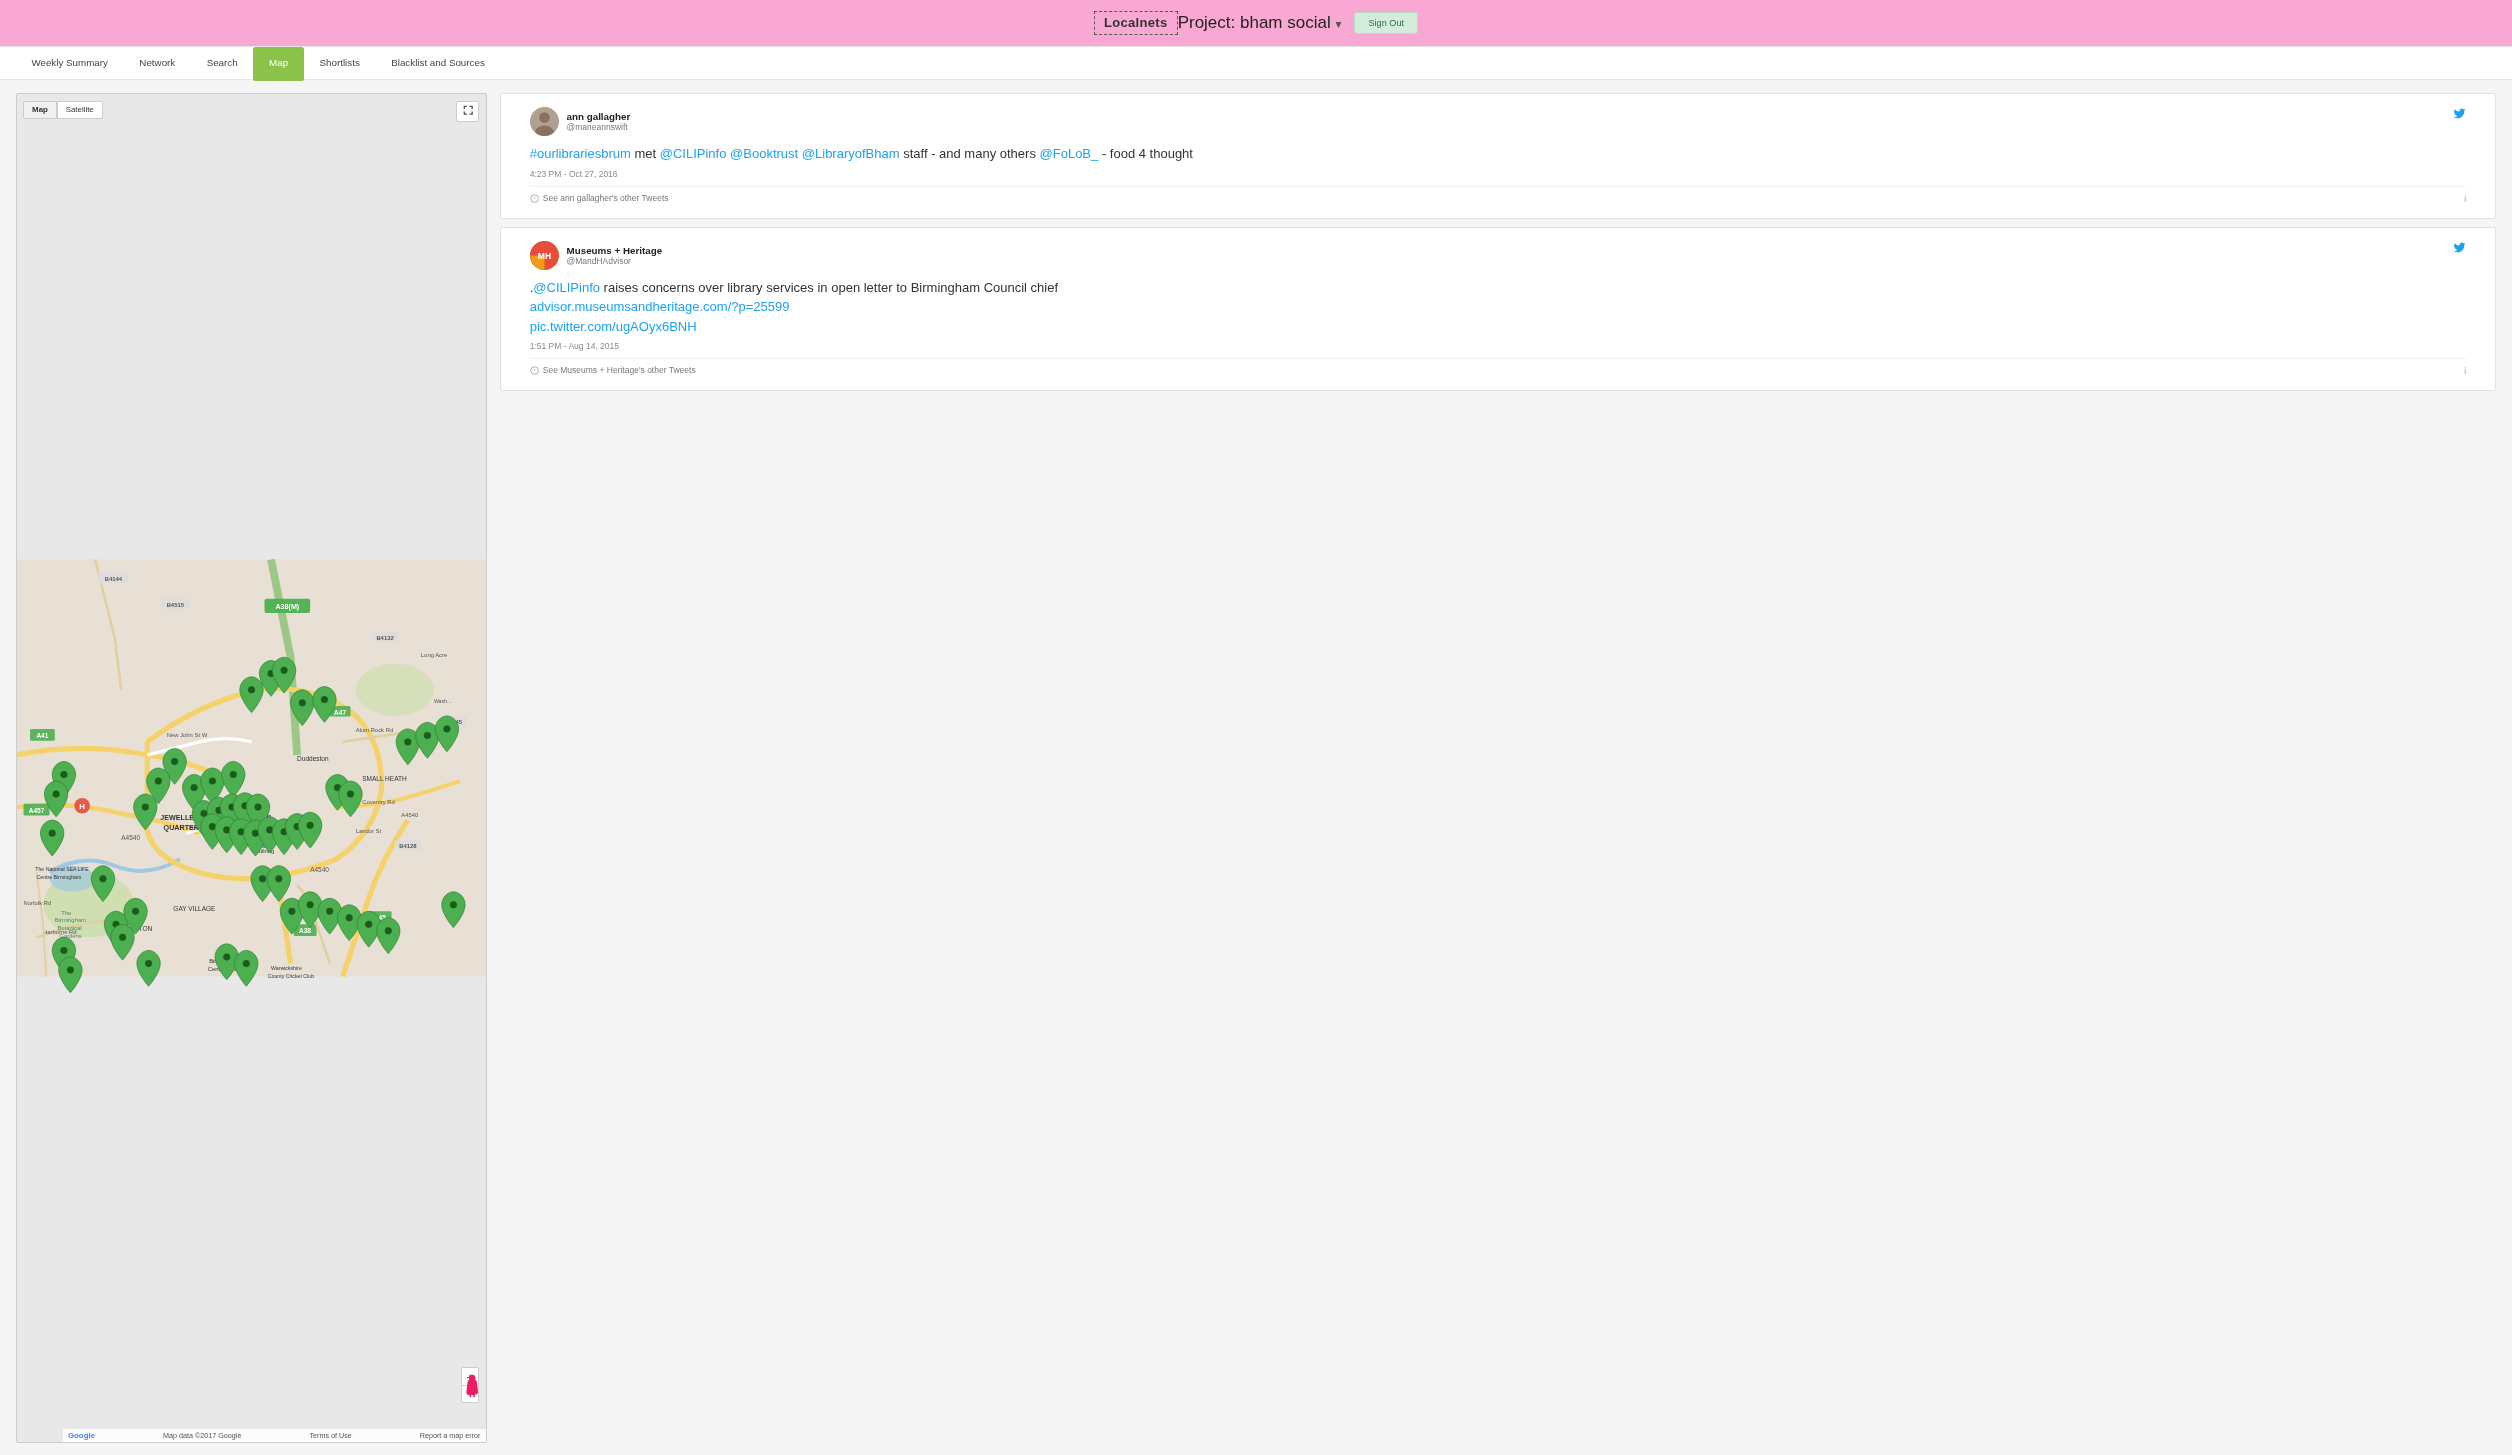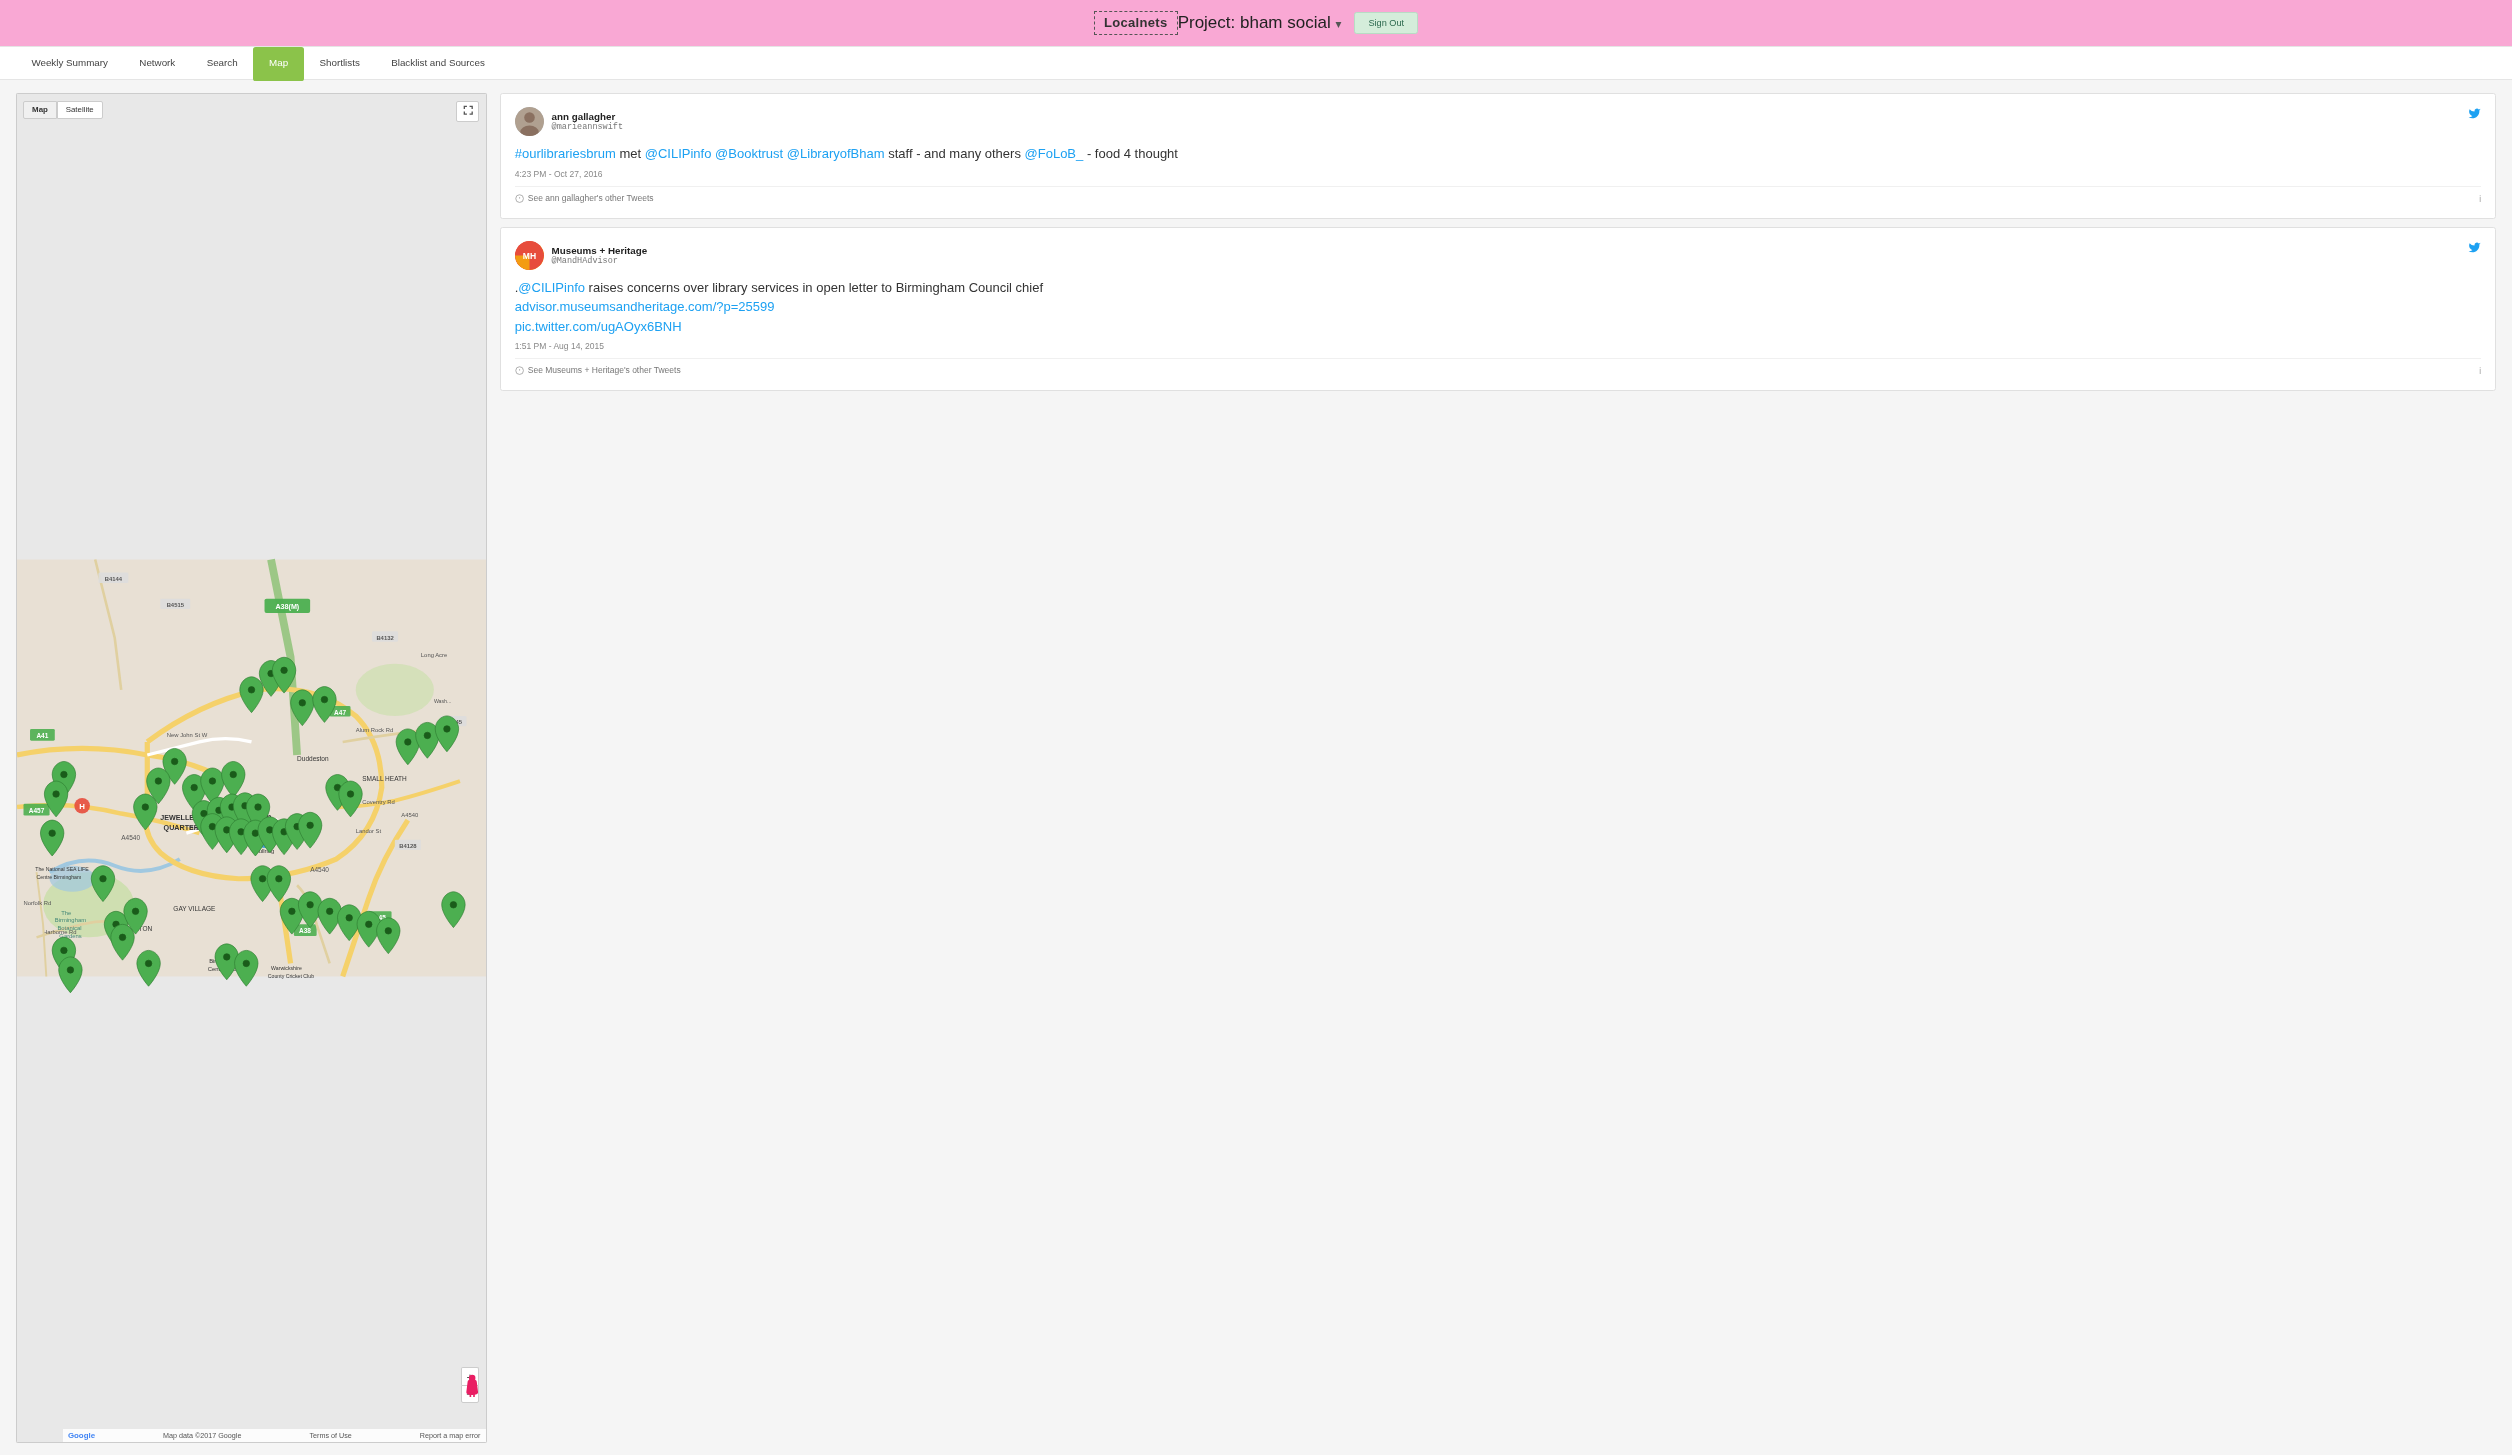--- a/index.html
+++ b/index.html
@@ -177,21 +177,21 @@
       margin-left: 13px;
       display: flex;
       flex-direction: column;
       gap: 7.9px;
     }
 
     .tweet-card {
       background: #fff;
       border: 0.7px solid #e0e0e0;
       border-radius: 2.6px;
-      padding: 13px 14px;
+      padding: 13px 29px;
     }
 
     .tweet-header {
       display: flex;
       align-items: flex-start;
       justify-content: space-between;
       margin-bottom: 7.9px;
     }
     .tweet-user {
       display: flex;
@@ -224,21 +224,20 @@
       font-size: 8.5px;
     }
     .user-info .name {
       font-weight: 700;
       font-size: 9.8px;
       color: #222;
     }
     .user-info .handle {
       color: #777;
       font-size: 8.5px;
-      font-family: Liberation Mono, monospace;
     }
     .twitter-icon {
       color: #1da1f2;
       font-size: 13px;
     }
 
     .tweet-text {
       font-size: 13px;
       line-height: 1.5;
       color: #333;

